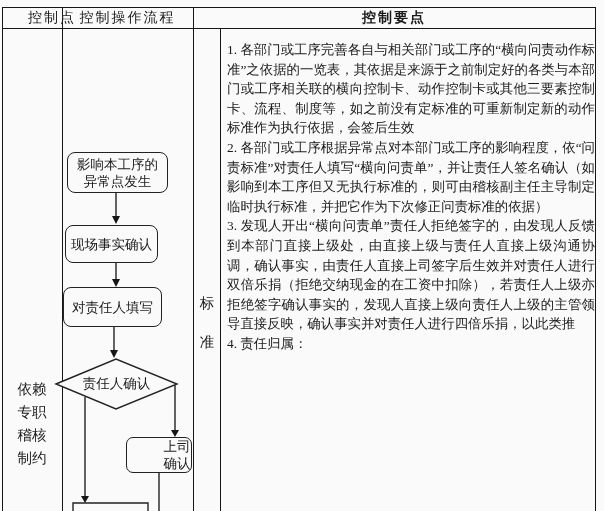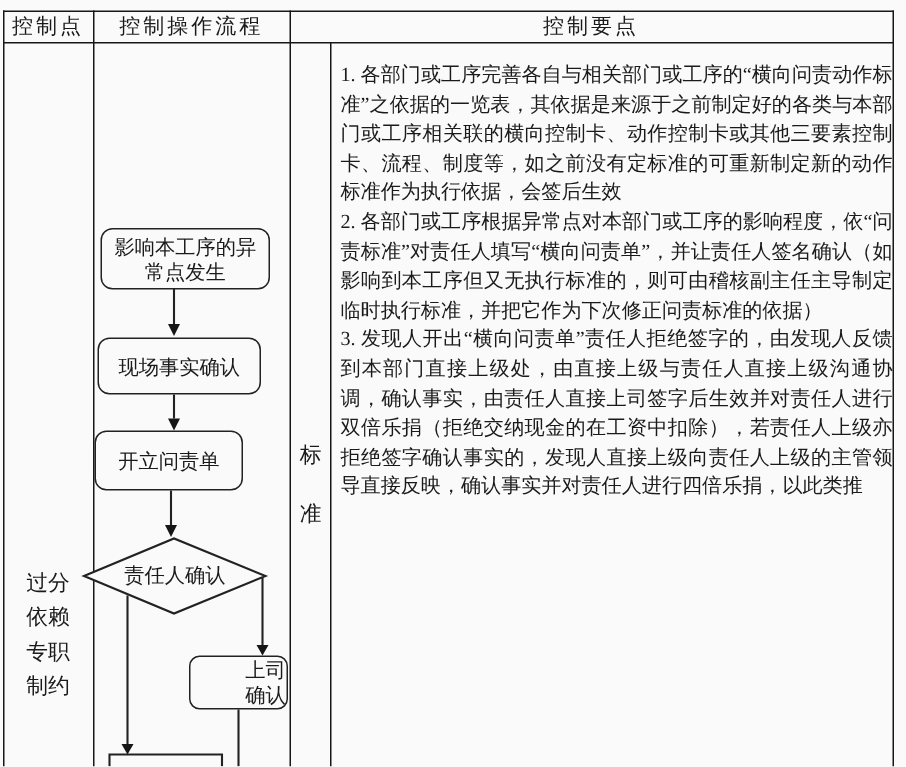--- a/index.html
+++ b/index.html
@@ -46,28 +46,28 @@
 <body>
 
 <div class="hline" style="left:2px;top:7px;width:594px;"></div>
 <div class="hline" style="left:2px;top:28px;width:594px;"></div>
 <div class="vline" style="left:2px;top:7px;height:504px;"></div>
 <div class="vline" style="left:595px;top:7px;height:504px;"></div>
 <div class="vline" style="left:62px;top:7px;height:504px;"></div>
 <div class="vline" style="left:193px;top:7px;height:504px;"></div>
 <div class="vline" style="left:220px;top:28px;height:483px;"></div>
 
-<div class="hdr" style="left:2px;top:7px;width:60px;height:21px;">控制点</div>
+<div class="hdr" style="left:2px;top:7px;width:60px;height:21px;padding-left:20px;">控制点</div>
 <div class="hdr" style="left:62px;top:7px;width:131px;height:21px;">控制操作流程</div>
-<div class="hdr" style="left:193px;top:7px;width:402px;height:21px;">控制要点</div>
+<div class="hdr" style="left:193px;top:7px;width:402px;height:21px;font-weight:bold;">控制要点</div>
 
 <div class="cp-cell">
-  <span>过分</span>
   <span>依赖</span>
   <span>专职</span>
+  <span>稽核</span>
   <span>制约</span>
 </div>
 
 <div class="std-cell">
   <span>标</span>
   <span>准</span>
 </div>
 
 <svg class="connectors" width="604" height="511" viewBox="0 0 604 511">
   <g stroke="#222" stroke-width="1.4" fill="none">
@@ -82,23 +82,24 @@
   </g>
   <g fill="#161616" stroke="none">
     <polygon points="112,216 120,216 116,224"></polygon>
     <polygon points="112,279 120,279 116,287"></polygon>
     <polygon points="110,350 118,350 114,358"></polygon>
     <polygon points="81,496 89,496 85,503"></polygon>
     <polygon points="171,430 179,430 175,437"></polygon>
   </g>
 </svg>
 
-<div class="flow-box" style="left:67px;top:152px;width:113px;height:41px;padding:0 7px;">影响本工序的异常点发生</div>
-<div class="flow-box" style="left:65px;top:225px;width:109px;height:38px;">现场事实确认</div>
-<div class="flow-box" style="left:63px;top:287px;width:99px;height:40px;">开立问责单</div>
+<div class="flow-box" style="left:67px;top:152px;width:101px;height:41px;padding:0 7px;">影响本工序的异常点发生</div>
+<div class="flow-box" style="left:65px;top:225px;width:93px;height:38px;">现场事实确认</div>
+<div class="flow-box" style="left:63px;top:287px;width:99px;height:40px;">对责任人填写</div>
 <div class="diamond-label">责任人确认</div>
 <div class="flow-box" style="left:126px;top:437px;width:66px;height:36px;border-radius:7px;padding-left:36px;">上司确认</div>
 
 <div class="kp-cell">
   <p>1. 各部门或工序完善各自与相关部门或工序的“横向问责动作标准”之依据的一览表，其依据是来源于之前制定好的各类与本部门或工序相关联的横向控制卡、动作控制卡或其他三要素控制卡、流程、制度等，如之前没有定标准的可重新制定新的动作标准作为执行依据，会签后生效</p>
   <p>2. 各部门或工序根据异常点对本部门或工序的影响程度，依“问责标准”对责任人填写“横向问责单”，并让责任人签名确认（如影响到本工序但又无执行标准的，则可由稽核副主任主导制定临时执行标准，并把它作为下次修正问责标准的依据）</p>
   <p>3. 发现人开出“横向问责单”责任人拒绝签字的，由发现人反馈到本部门直接上级处，由直接上级与责任人直接上级沟通协调，确认事实，由责任人直接上司签字后生效并对责任人进行双倍乐捐（拒绝交纳现金的在工资中扣除），若责任人上级亦拒绝签字确认事实的，发现人直接上级向责任人上级的主管领导直接反映，确认事实并对责任人进行四倍乐捐，以此类推</p>
+  <p>4. 责任归属：</p>
 </div>
 
 </body></html>

